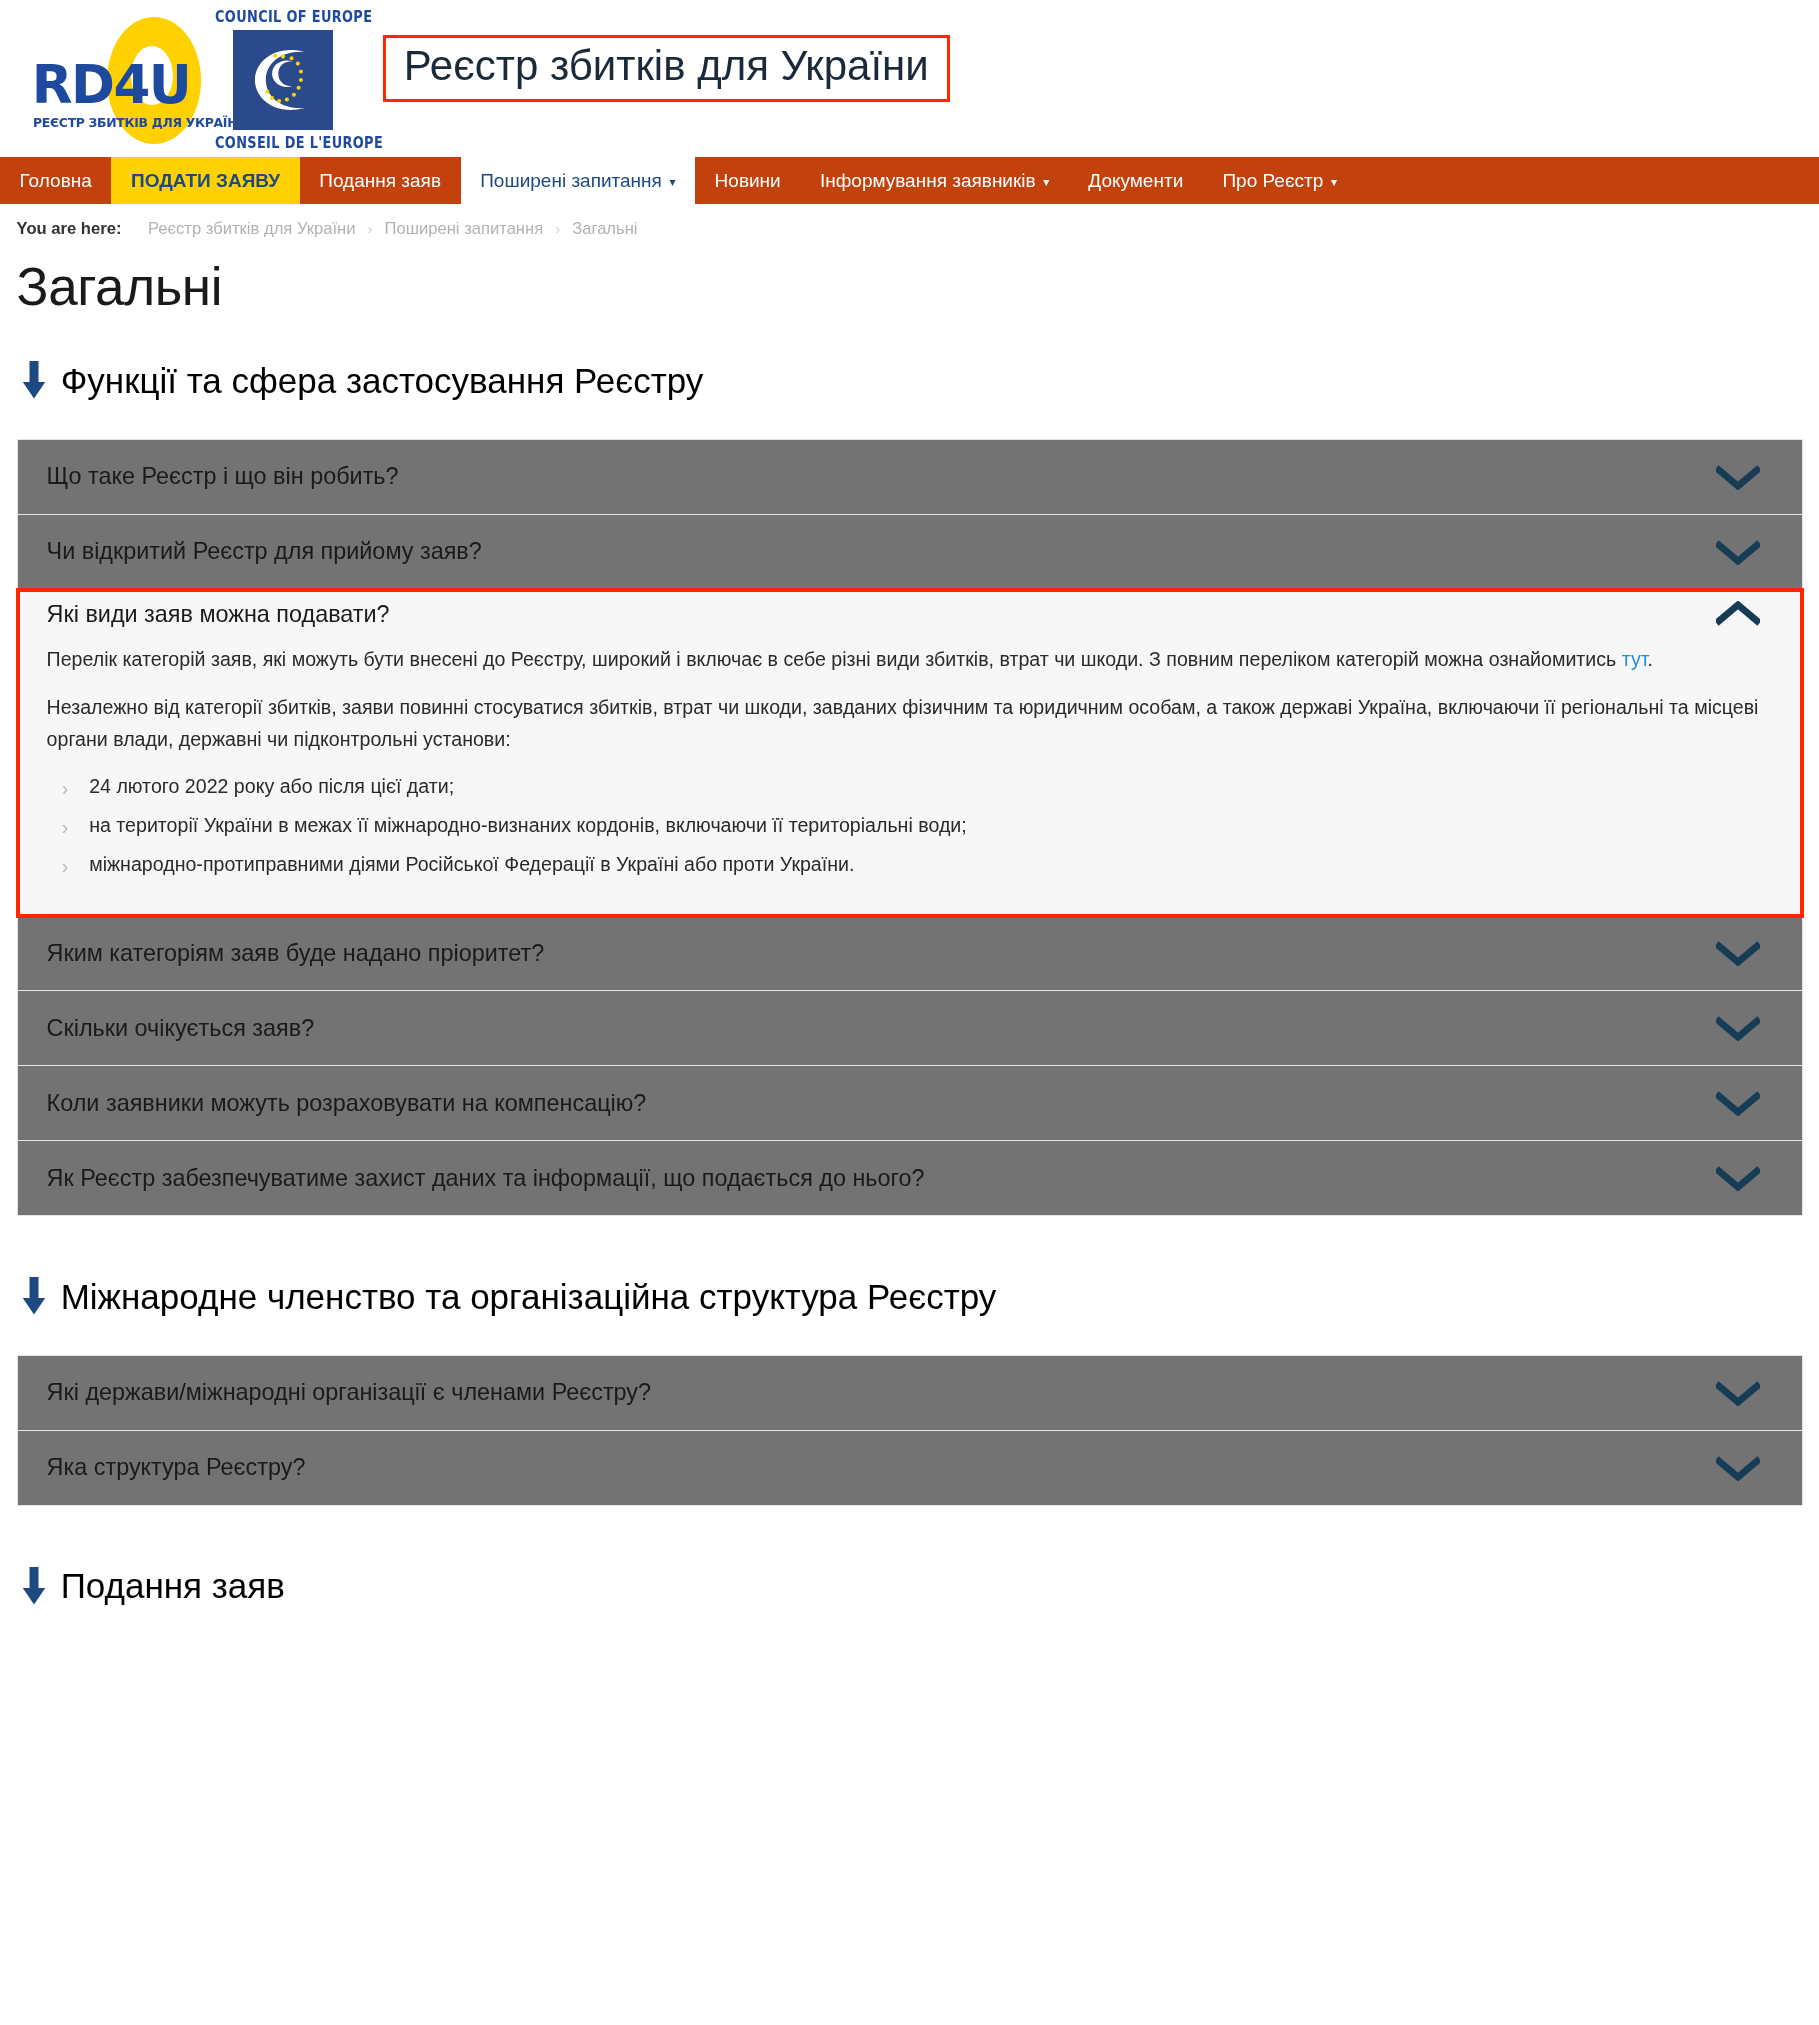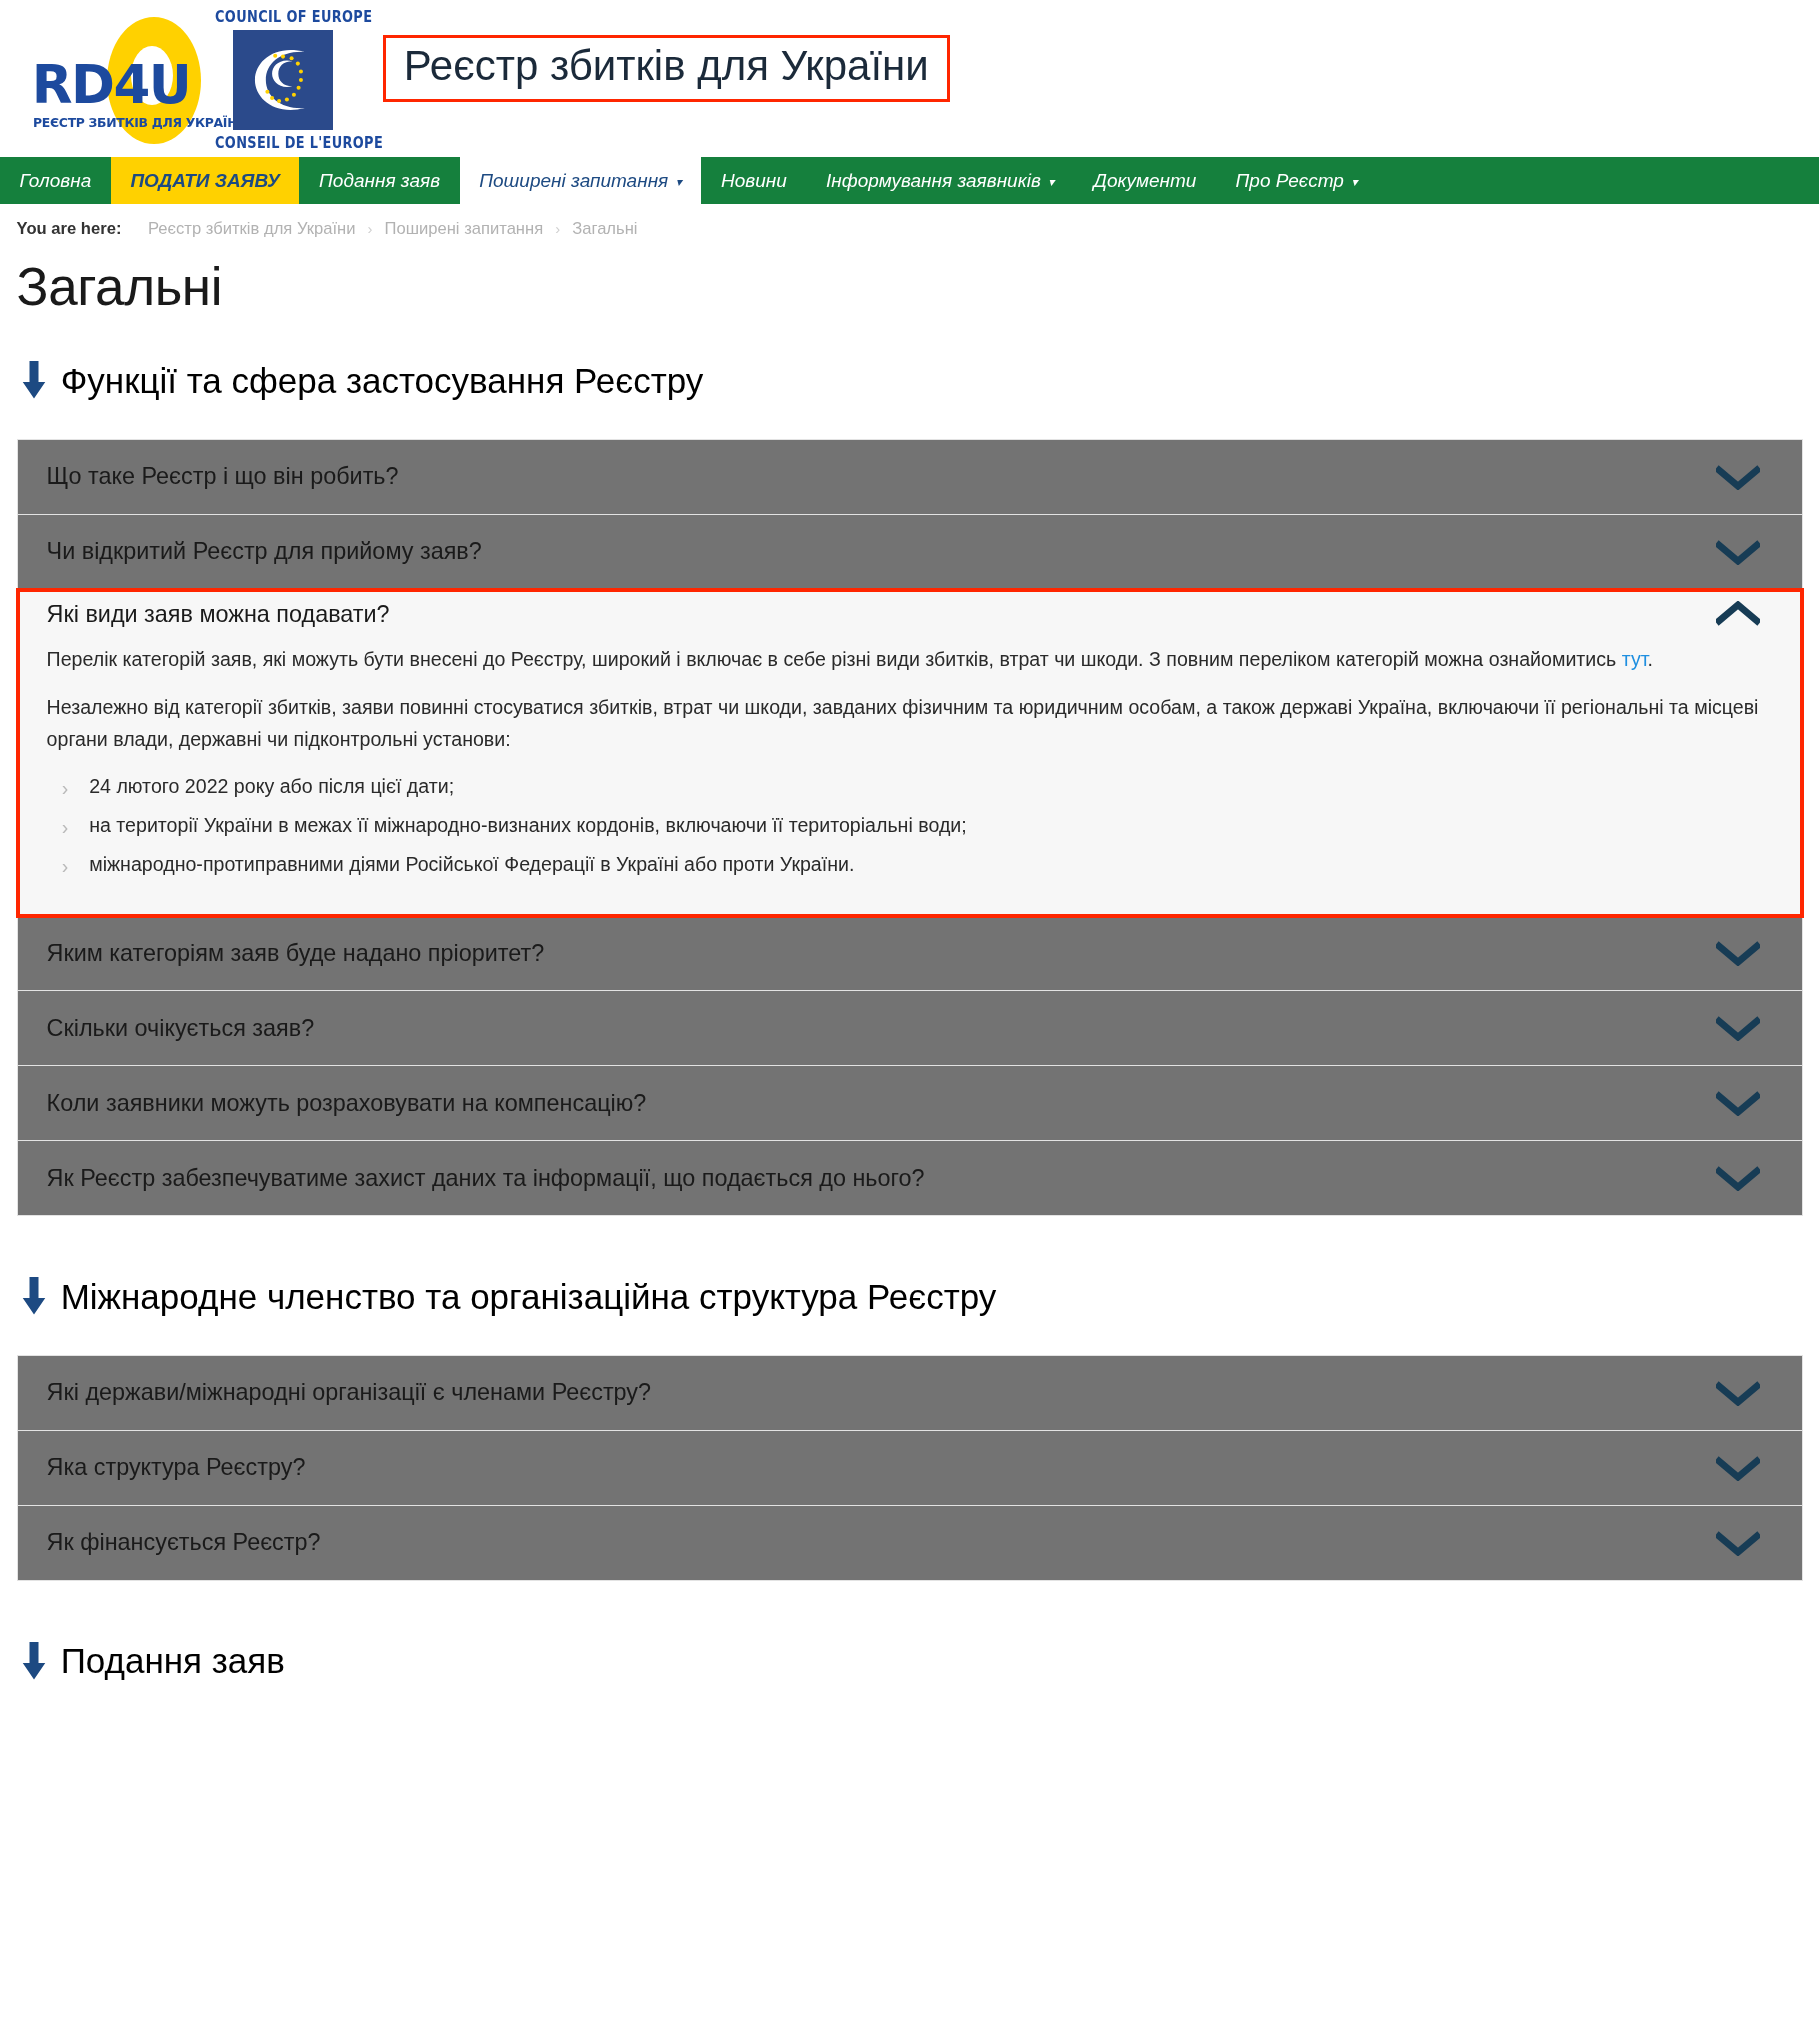--- a/index.html
+++ b/index.html
@@ -99,25 +99,24 @@
   .banner-title {
     font-size: 42px;
     color: #1b2a3a;
     font-family: "Liberation Sans", sans-serif;
     line-height: 1.15;
     white-space: nowrap;
   }
 
   
   .navbar {
-    background: #15803d;
+    background: #c2410c;
     height: 47px;
     display: flex;
     align-items: stretch;
-    font-style: italic;
   }
   .nav-item {
     display: flex;
     align-items: center;
     padding: 0 19.6px;
     color: #ffffff;
     font-size: 19px;
     white-space: nowrap;
     cursor: pointer;
   }
@@ -409,28 +408,20 @@
           </div>
         </div>
         <div class="acc-item">
           <div class="acc-head">
             <div class="acc-title">Яка структура Реєстру?</div>
             <div class="chev"><svg viewBox="0 0 58 34" width="44" height="26">
                 <path d="M4 8 L29 29 L54 8" fill="none" stroke="#173c55" stroke-width="9" stroke-linecap="square"></path>
               </svg></div>
           </div>
         </div>
-        <div class="acc-item">
-          <div class="acc-head">
-            <div class="acc-title">Як фінансується Реєстр?</div>
-            <div class="chev"><svg viewBox="0 0 58 34" width="44" height="26">
-                <path d="M4 8 L29 29 L54 8" fill="none" stroke="#173c55" stroke-width="9" stroke-linecap="square"></path>
-              </svg></div>
-          </div>
-        </div>
       </div>
       <div class="section-gap"></div>
       <div class="section-heading">
         <span class="arrow-down"><svg viewBox="0 0 34 52" width="26" height="39">
             <path d="M11 0 h12 v28 h9 L17 50 L2 28 h9 Z" fill="#1d4a82"></path>
           </svg></span>
         <span>Подання заяв</span>
       </div>
     </div>
   <div class="section-gap"></div>

